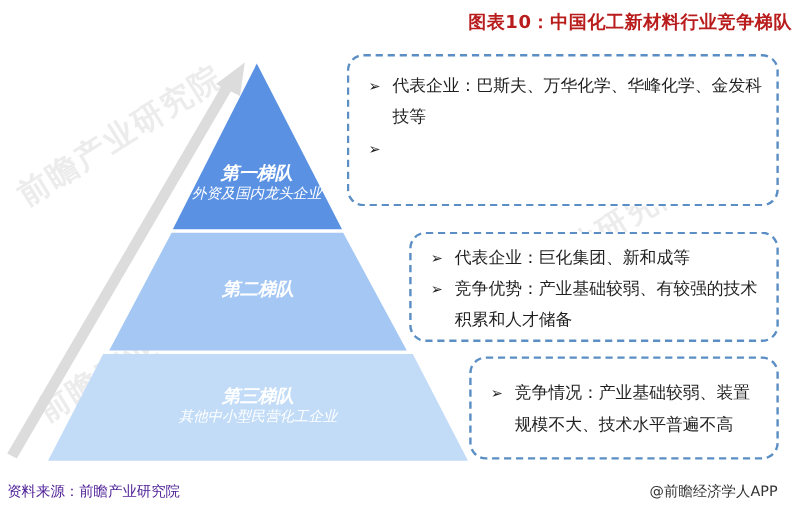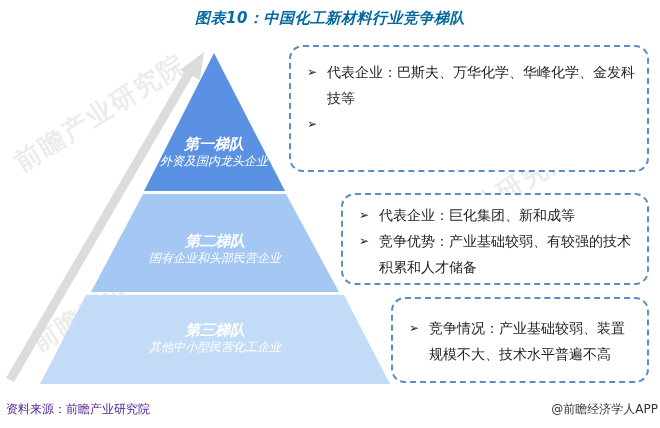--- a/index.html
+++ b/index.html
@@ -1,21 +1,21 @@
 <!DOCTYPE html>
 <html><head>
 <meta charset="utf-8">
 <style>
   * { margin: 0; padding: 0; box-sizing: border-box; }
   html, body { width: 660px; height: 428px; background: #ffffff; overflow: hidden; }
   body { position: relative; font-family: "DejaVu Sans", "Liberation Sans", sans-serif; color: #222; }
 
   .title {
-    position: absolute; left: 0; top: 9px; width: 660px; text-align: center;
-    font-size: 15px; font-weight: bold; color: #0369a1; letter-spacing: 0.5px; font-style: italic;
+    position: absolute; left: 0; top: 9px; width: 660px; text-align: right;
+    font-size: 15px; font-weight: bold; color: #b91c1c; letter-spacing: 0.5px;
   }
 
   .diagram-svg { position: absolute; left: 0; top: 0; width: 660px; height: 428px; }
 
   .watermark {
     position: absolute; font-size: 26px; font-weight: bold; color: rgba(170,170,170,0.22);
     transform: rotate(-32deg); transform-origin: left top; white-space: nowrap; letter-spacing: 2px;
   }
 
   .tier-label { position: absolute; text-align: center; color: #ffffff; font-style: italic; }
@@ -23,21 +23,21 @@
   .tier-label .t-desc { font-size: 12px; line-height: 15px; display: block; }
 
   .info-box {
     position: absolute; border: 2px dashed #5a8ec4; border-radius: 14px;
     background: #ffffff; padding: 0 10px 0 16px;
   }
   .info-box .bullet-item { position: relative; font-size: 14px; line-height: 26px; color: #1f1f1f; padding-left: 20px; }
   .info-box .bullet-arrow { position: absolute; left: 0; top: 0; font-size: 12px; color: #222; }
 
   .footer-left { position: absolute; left: 6px; top: 401px; font-size: 12px; color: #4c1d95; }
-  .footer-right { position: absolute; right: 2px; top: 401px; font-size: 12px; color: #333; }
+  .footer-right { position: absolute; right: 12px; top: 401px; font-size: 12px; color: #333; }
 </style>
 </head>
 <body>
 
 <div class="title">图表10：中国化工新材料行业竞争梯队</div>
 
 <div class="watermark" style="left:8px; top:150px;">前瞻产业研究院</div>
 <div class="watermark" style="left:25px; top:330px;">前瞻产业研究院</div>
 <div class="watermark" style="left:395px; top:240px;">前瞻产业研究院</div>
 
@@ -54,21 +54,20 @@
 
   <polygon points="214,53 285,191 144,191" fill="#5a91e3"></polygon>
 </svg>
 
 <div class="tier-label" style="left:144px; top:135px; width:140px;">
   <span class="t-name">第一梯队</span>
   <span class="t-desc">外资及国内龙头企业</span>
 </div>
 <div class="tier-label" style="left:115px; top:232px; width:200px;">
   <span class="t-name">第二梯队</span>
-  <span class="t-desc">国有企业和头部民营企业</span>
 </div>
 <div class="tier-label" style="left:115px; top:321px; width:200px;">
   <span class="t-name">第三梯队</span>
   <span class="t-desc">其他中小型民营化工企业</span>
 </div>
 
 <div class="info-box" style="left:289px; top:45px; width:360px; height:127px; padding-top:12px;">
   <div class="bullet-item">
     <span class="bullet-arrow">➢</span>
     <span>代表企业：巴斯夫、万华化学、华峰化学、金发科技等</span>

